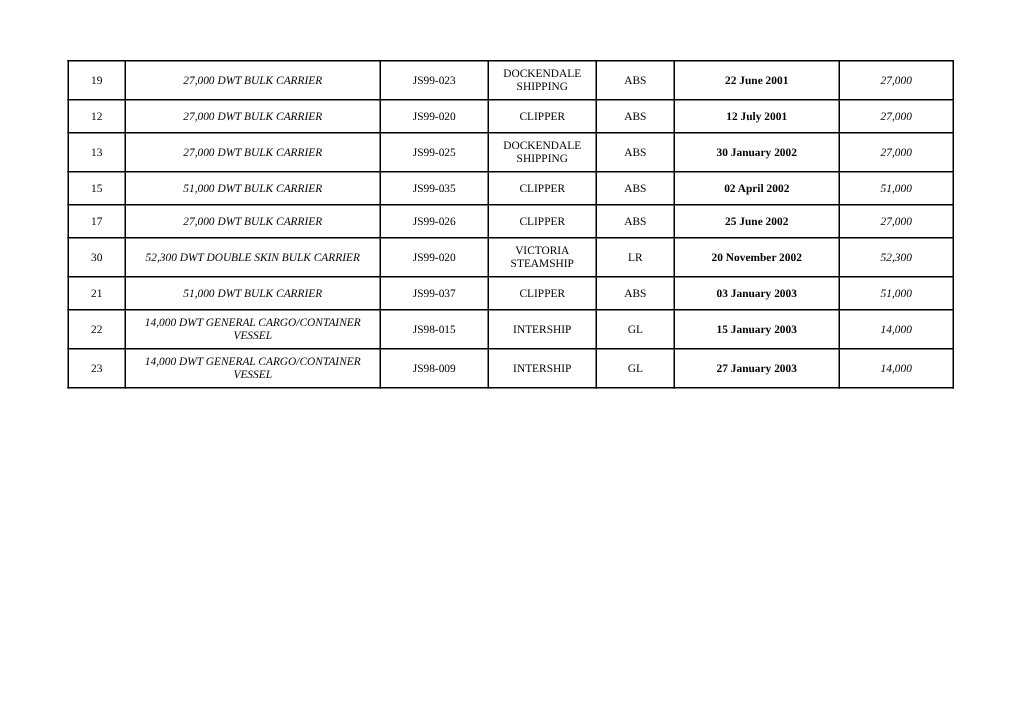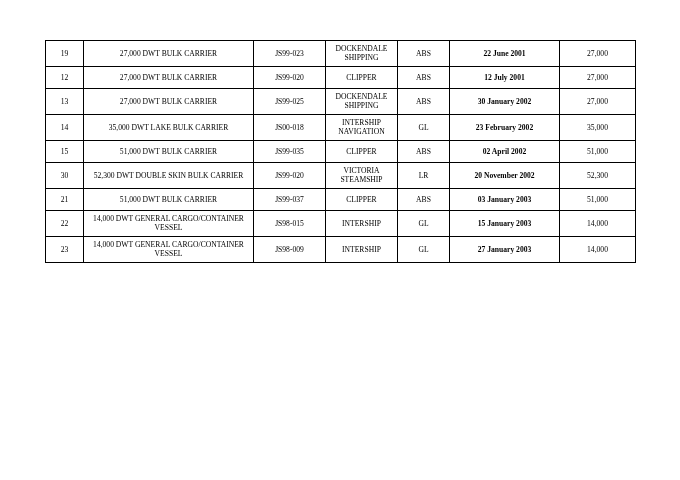--- a/index.html
+++ b/index.html
@@ -36,26 +36,26 @@
     font-size: 7.6px;
     line-height: 1.25;
     text-align: center;
     vertical-align: middle;
     padding: 3px 2px;
     height: 22px;
     box-sizing: border-box;
     word-wrap: break-word;
   }
   td.c-no      { width: 38px; }
-  td.c-desc    { width: 170px; }
+  td.c-desc    { width: 170px; font-style: italic; }
   td.c-hull    { width: 72px; }
   td.c-owner   { width: 72px; }
   td.c-class   { width: 52px; }
   td.c-date    { width: 110px; font-weight: bold; }
-  td.c-dwt     { width: 76px; }
+  td.c-dwt     { width: 76px; font-style: italic; }
 </style>
 </head>
 <body>
 
 <div class="page">
   <div class="table-wrap">
     <table class="ship-table">
       <tbody>
           <tr>
             <td class="c-no">19</td>
@@ -78,36 +78,36 @@
           <tr>
             <td class="c-no">13</td>
             <td class="c-desc">27,000 DWT BULK CARRIER</td>
             <td class="c-hull">JS99-025</td>
             <td class="c-owner">DOCKENDALE SHIPPING</td>
             <td class="c-class">ABS</td>
             <td class="c-date">30 January 2002</td>
             <td class="c-dwt">27,000</td>
           </tr>
           <tr>
-            <td class="c-no">14</td>
-            <td class="c-desc">35,000 DWT LAKE BULK CARRIER</td>
-            <td class="c-hull">JS00-018</td>
-            <td class="c-owner">INTERSHIP NAVIGATION</td>
-            <td class="c-class">GL</td>
-            <td class="c-date">23 February 2002</td>
-            <td class="c-dwt">35,000</td>
-          </tr>
-          <tr>
             <td class="c-no">15</td>
             <td class="c-desc">51,000 DWT BULK CARRIER</td>
             <td class="c-hull">JS99-035</td>
             <td class="c-owner">CLIPPER</td>
             <td class="c-class">ABS</td>
             <td class="c-date">02 April 2002</td>
             <td class="c-dwt">51,000</td>
+          </tr>
+          <tr>
+            <td class="c-no">17</td>
+            <td class="c-desc">27,000 DWT BULK CARRIER</td>
+            <td class="c-hull">JS99-026</td>
+            <td class="c-owner">CLIPPER</td>
+            <td class="c-class">ABS</td>
+            <td class="c-date">25 June 2002</td>
+            <td class="c-dwt">27,000</td>
           </tr>
           <tr>
             <td class="c-no">30</td>
             <td class="c-desc">52,300 DWT DOUBLE SKIN BULK CARRIER</td>
             <td class="c-hull">JS99-020</td>
             <td class="c-owner">VICTORIA STEAMSHIP</td>
             <td class="c-class">LR</td>
             <td class="c-date">20 November 2002</td>
             <td class="c-dwt">52,300</td>
           </tr>

